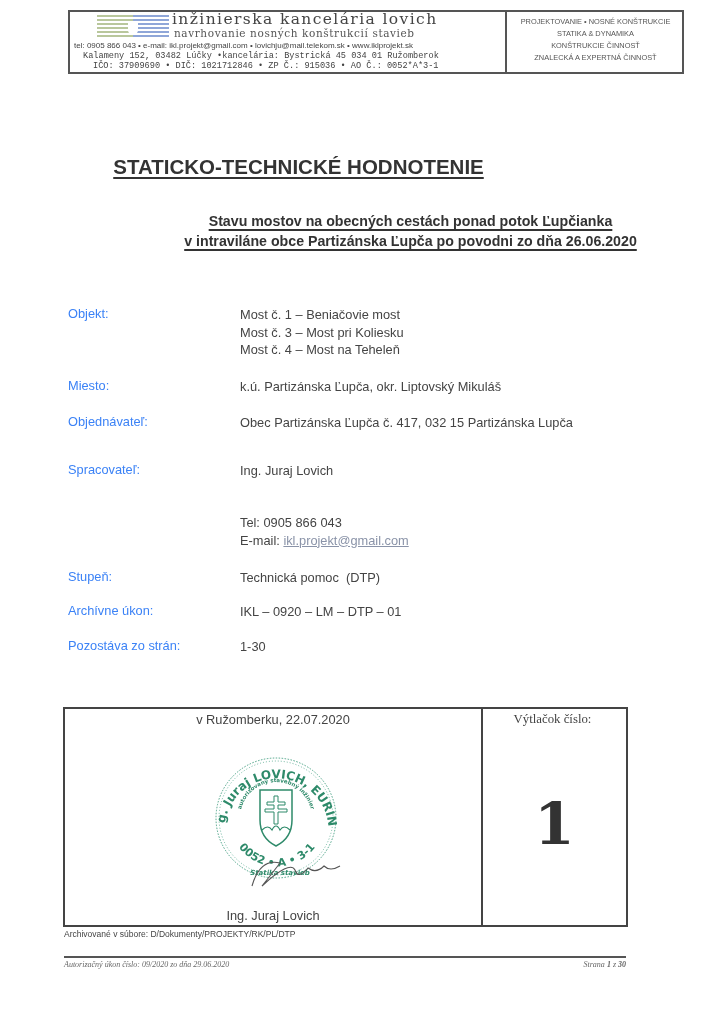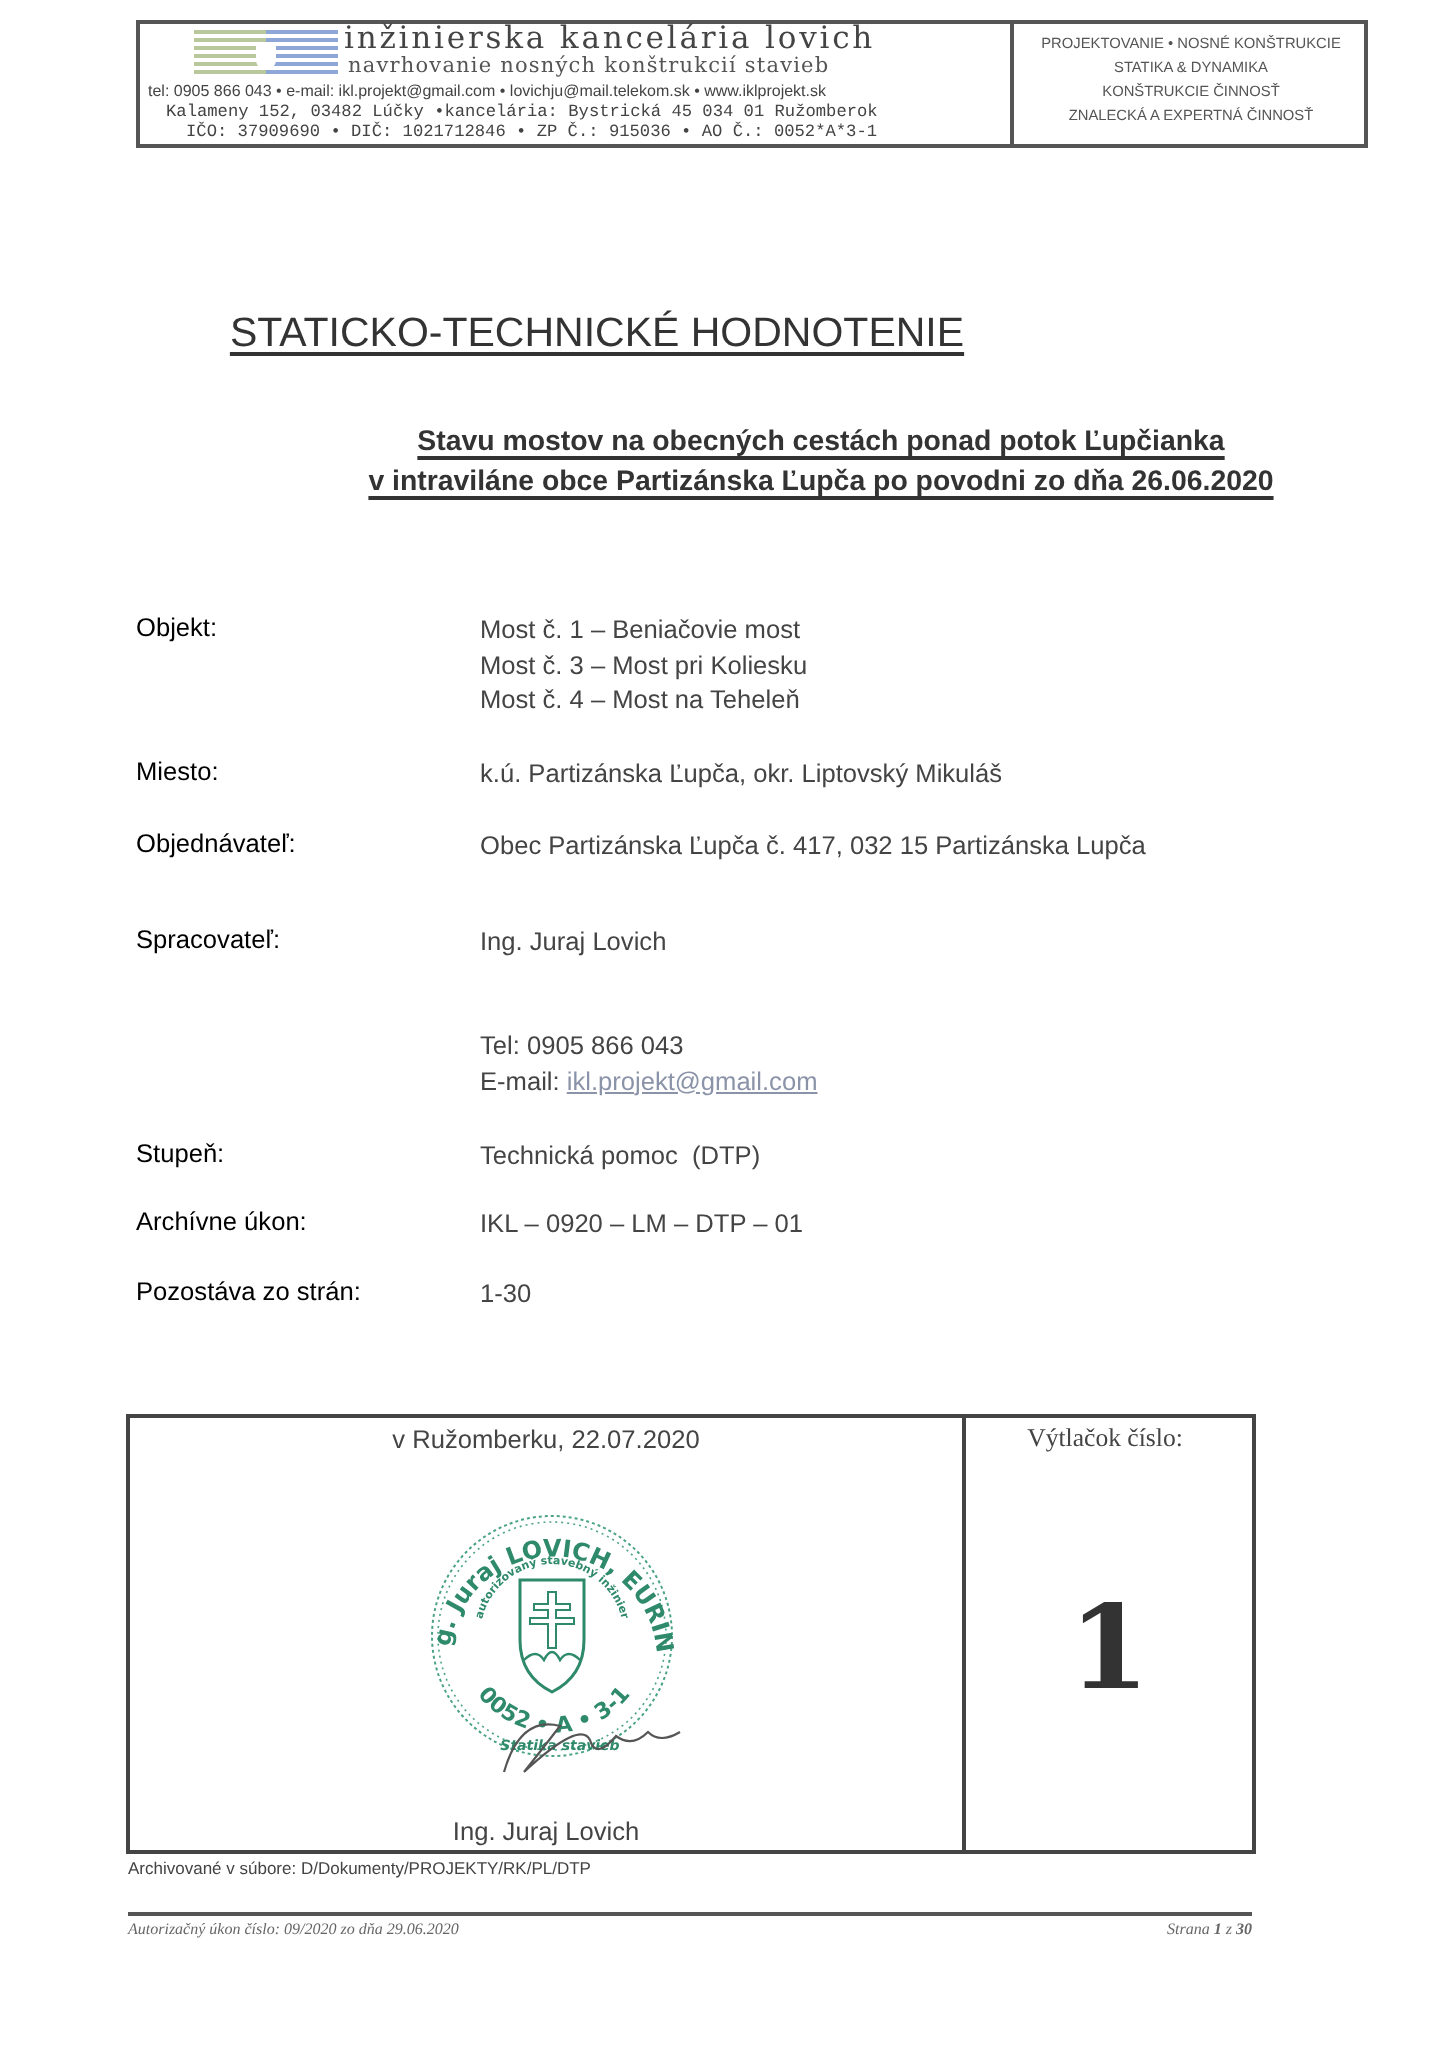--- a/index.html
+++ b/index.html
@@ -16,26 +16,26 @@
      background:repeating-linear-gradient(to bottom,#8fa6d8 0 2px,#fff 2px 4px); }
   .logo .mark { position:absolute; left:31px; top:6px; width:10px; height:14px; background:#fff; border-radius:0 0 5px 5px; }
   .firm { left:172px; top:11px; font-family:"DejaVu Serif", serif; font-size:15.5px; letter-spacing:1.4px; color:#444; line-height:16px; }
   .firm-sub { left:174px; top:27px; font-family:"DejaVu Serif", serif; font-size:10.5px; letter-spacing:0.6px; color:#555; line-height:12px; }
   .contact { left:74px; top:41px; font-size:8px; color:#444; line-height:10px; white-space:nowrap; }
   .addr { left:83px; top:51px; font-family:"Liberation Mono", monospace; font-size:8.6px; color:#444; line-height:10px; white-space:nowrap; }
   .ids { left:93px; top:61px; font-family:"Liberation Mono", monospace; font-size:8.6px; color:#444; line-height:10px; white-space:nowrap; }
   .services { left:507px; top:16px; width:177px; text-align:center; font-size:7.4px; color:#555; line-height:12px; }
 
   
-  .title { left:0; width:597px; top:155px; text-align:center; font-size:20.5px; font-weight:normal; color:#333; }
+  .title { left:0; width:597px; top:155px; text-align:center; font-size:20.5px; font-weight:bold; color:#333; }
   .title span, .sub span { text-decoration:underline; text-decoration-thickness:1.5px; text-underline-offset:3px; }
   .sub { left:0; width:725px; text-align:center; font-size:14.2px; font-weight:bold; color:#333;padding-left:48px; }
 
   
-  .lbl { left:68px; font-size:12.8px; color:#000000; }
+  .lbl { left:68px; font-size:12.8px; color:#3b82f6; }
   .val { left:240px; font-size:12.8px; color:#444; line-height:17.5px; }
   .val a { color:#8a93a8; text-decoration:underline; }
 
   
   .box { left:63px; top:707px; width:565px; height:220px; border:2px solid #444; box-sizing:border-box; }
   .box-divider { left:481px; top:707px; width:2px; height:220px; background:#444; }
   .place { left:65px; width:416px; top:712px; text-align:center; font-size:12.8px; color:#444; }
   .copy-lbl { left:483px; width:139px; top:712px; text-align:center; font-size:12.8px; color:#444;font-family:Liberation Serif, serif; }
   .copy-num { left:483px; width:143px; top:790px; text-align:center; font-family:"DejaVu Serif", serif; font-size:58px; font-weight:bold; color:#333; }
   .stamp { left:200px; top:748px; width:150px; height:140px; }

